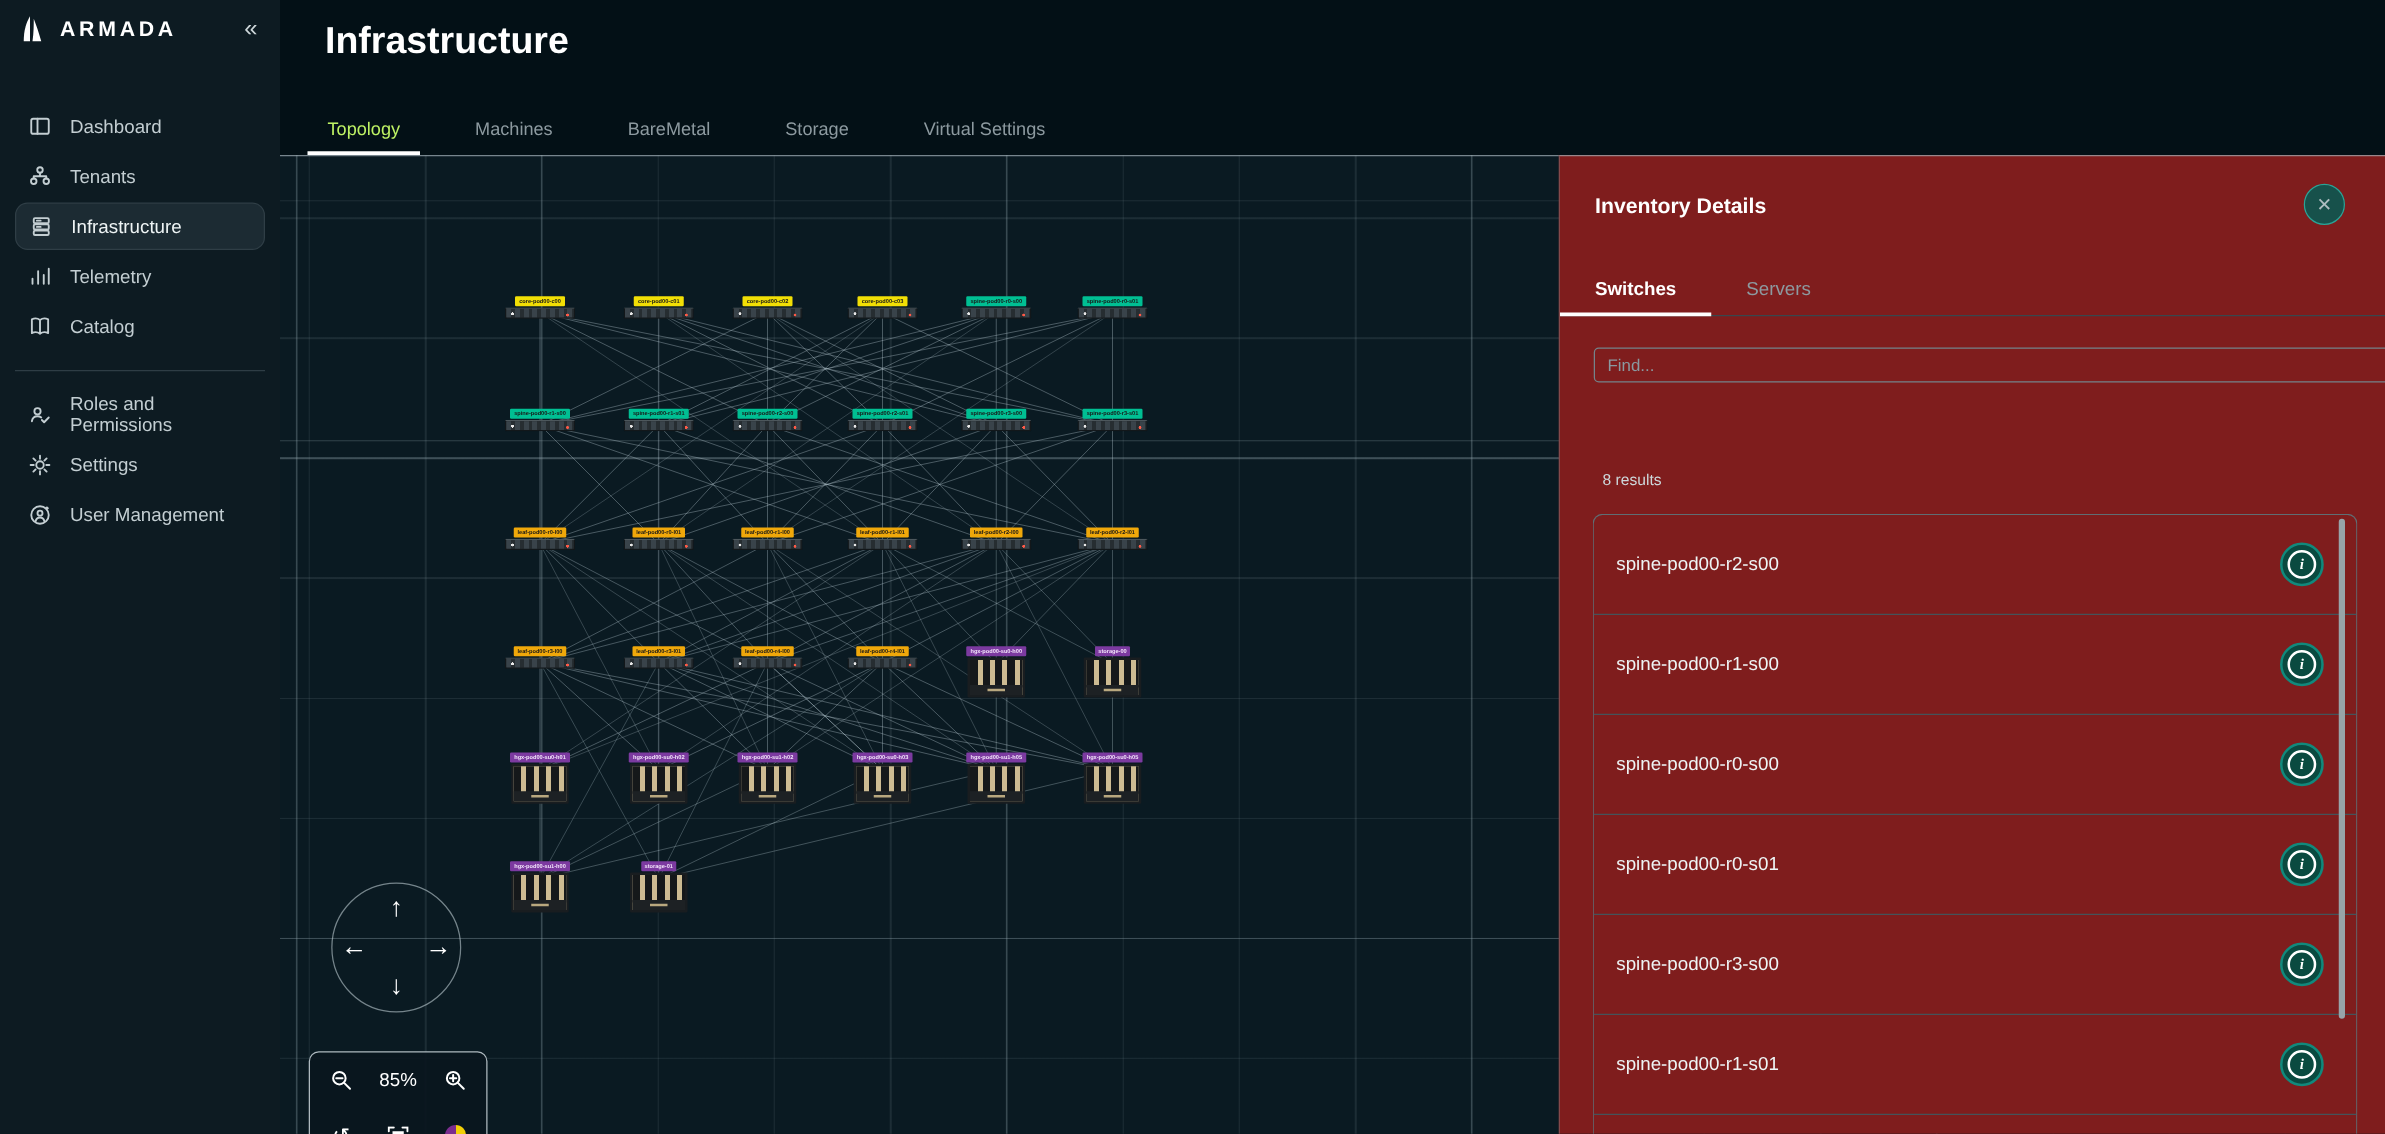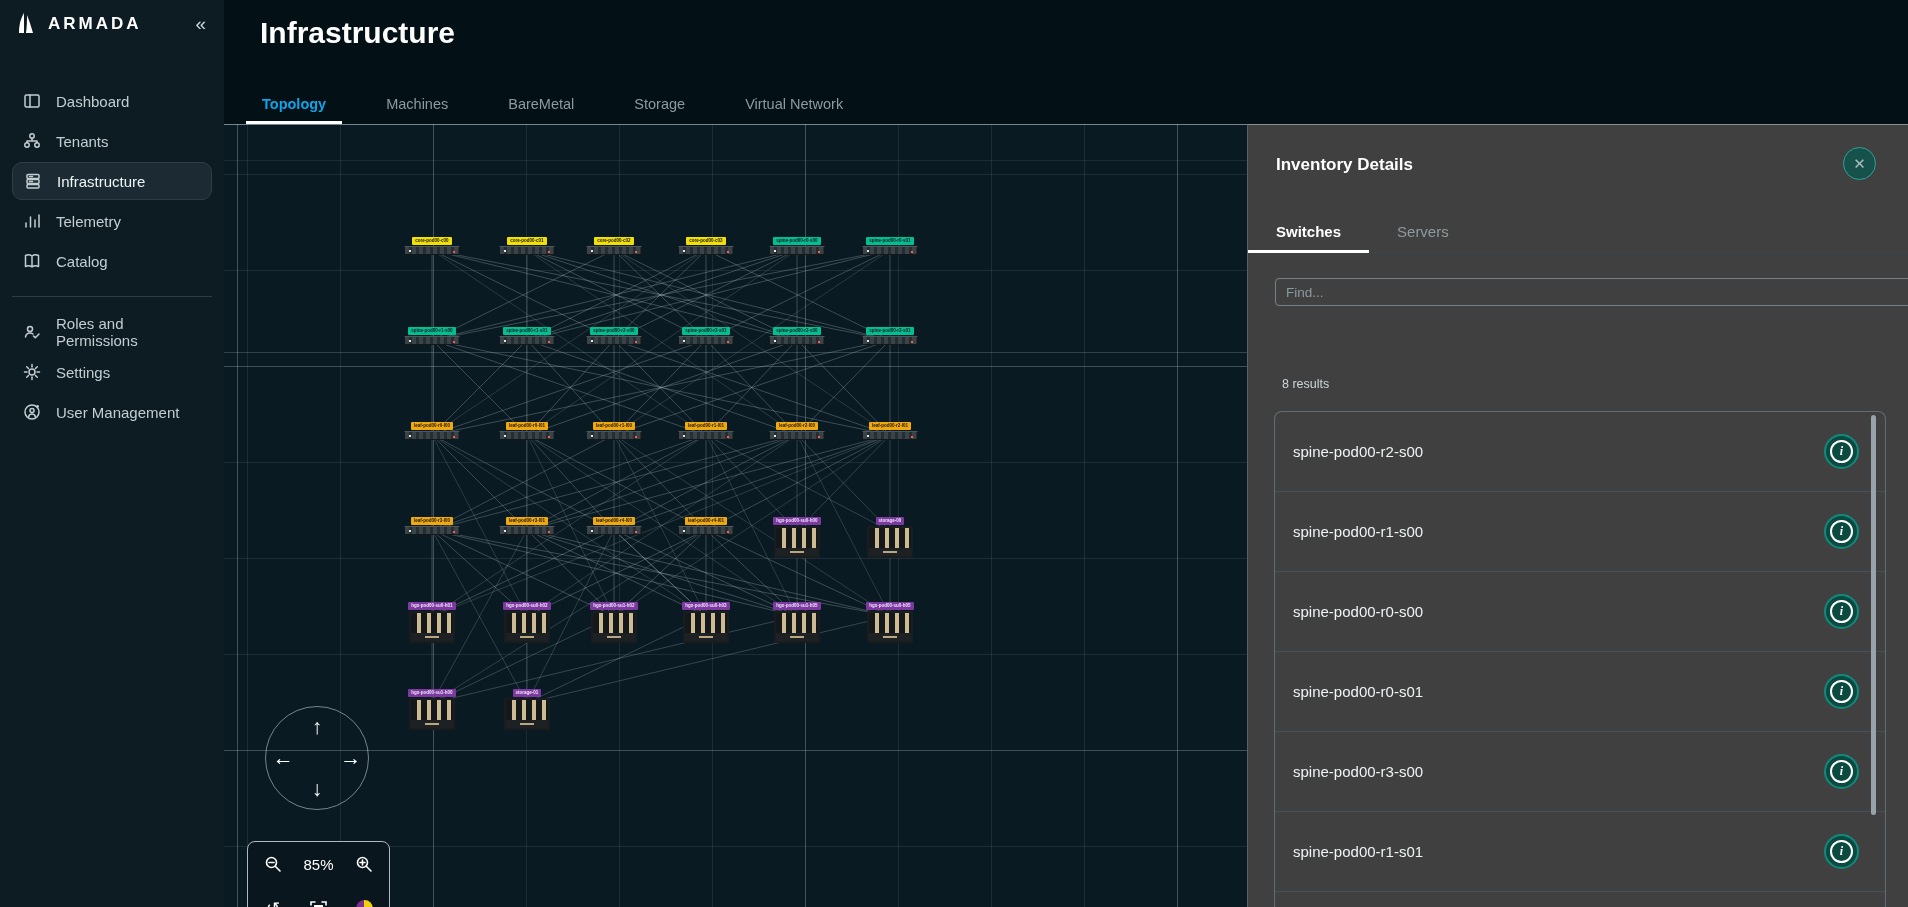--- a/index.html
+++ b/index.html
@@ -25,21 +25,21 @@
   .side-divider { height:1px; background:#2e3d45; margin:16px 12px; }
 
   
   .header { position:absolute; left:224px; top:0; width:1684px; height:124px;
             background:#031016; z-index:20; }
   .page-title { position:absolute; left:36px; top:16px; font-size:30px;
                 font-weight:bold; color:#ffffff; }
   .tabs { position:absolute; left:36px; bottom:0; display:flex; gap:56px; height:40px; }
   .tab { font-size:14.5px; color:#8d9aa0; display:flex; align-items:center;
          cursor:pointer; position:relative; padding:0 2px; }
-  .tab.active { color:#0ea5e9; font-weight:bold; }
+  .tab.active { color:#bef264; font-weight:normal; }
   .tab.active::after { content:""; position:absolute; left:-14px; right:-14px;
                        bottom:0; height:3px; background:#ffffff; }
   .hdr-right { position:absolute; right:20px; top:12px; display:flex;
                align-items:center; gap:14px; }
   .validate-btn { display:flex; align-items:center; gap:10px; height:46px;
                   padding:0 18px; border:1px solid #a8b2b6; border-radius:8px;
                   color:#f2f6f7; font-size:14.5px; cursor:pointer; background:transparent; }
   .bell-wrap { position:relative; width:40px; height:40px; border-radius:50%;
                display:flex; align-items:center; justify-content:center;
                background:#132129; cursor:pointer; }
@@ -94,21 +94,21 @@
   .zp-label { color:#fff; font-size:15px; }
   .zp-icon { width:22px; height:22px; display:flex; align-items:center;
              justify-content:center; cursor:pointer; color:#fff; font-size:17px; }
   .zp-icon svg { stroke:#fff; fill:none; stroke-width:1.6; stroke-linecap:round; }
   .pie { width:17px; height:17px; border-radius:50%;
          background:conic-gradient(#f2cf07 0 150deg, #2e7d32 150deg 215deg,
                     #7b2d8e 215deg 360deg); }
 
   
   .panel { position:absolute; left:1247px; top:124px; width:661px; height:783px;
-           background:#404040; border-top:1px solid rgba(165,180,186,.7);
+           background:#7f1d1d; border-top:1px solid rgba(165,180,186,.7);
            border-left:1px solid rgba(140,155,162,.35); z-index:10; overflow:hidden; }
   .panel-title { position:absolute; left:28px; top:30px; font-size:17px;
                  font-weight:bold; color:#fff; }
   .panel-close { position:absolute; right:32px; top:22px; width:33px; height:33px;
                  border-radius:50%; background:#17514b; border:1px solid #2aa396;
                  color:#aebdc0; font-size:15px; display:flex; align-items:center;
                  justify-content:center; cursor:pointer; }
   .ptabs { position:absolute; left:0; top:86px; width:100%; height:42px;
            border-bottom:1px solid #38474e; display:flex; }
   .ptab { padding:0 28px; font-size:15px; color:#8d9aa0; display:flex;
@@ -244,21 +244,21 @@
     </div>
 </div>
 
 <div class="header">
   <div class="page-title">Infrastructure</div>
   <div class="tabs" id="main-tabs">
       <div class="tab active">Topology</div>
       <div class="tab">Machines</div>
       <div class="tab">BareMetal</div>
       <div class="tab">Storage</div>
-      <div class="tab">Virtual Network</div>
+      <div class="tab">Virtual Settings</div>
     </div>
 </div>
 
 <div class="canvas">
   <svg id="edges" viewBox="0 0 1684 783">
       <line x1="208" y1="125" x2="208" y2="215" stroke="rgba(195,215,223,0.34)" stroke-width="0.8"></line>
       <line x1="208" y1="125" x2="390" y2="215" stroke="rgba(195,215,223,0.34)" stroke-width="0.8"></line>
       <line x1="208" y1="125" x2="573" y2="215" stroke="rgba(195,215,223,0.34)" stroke-width="0.8"></line>
       <line x1="208" y1="125" x2="666" y2="215" stroke="rgba(195,215,223,0.34)" stroke-width="0.8"></line>
       <line x1="208" y1="125" x2="482" y2="310" stroke="rgba(195,215,223,0.22)" stroke-width="0.8"></line>

